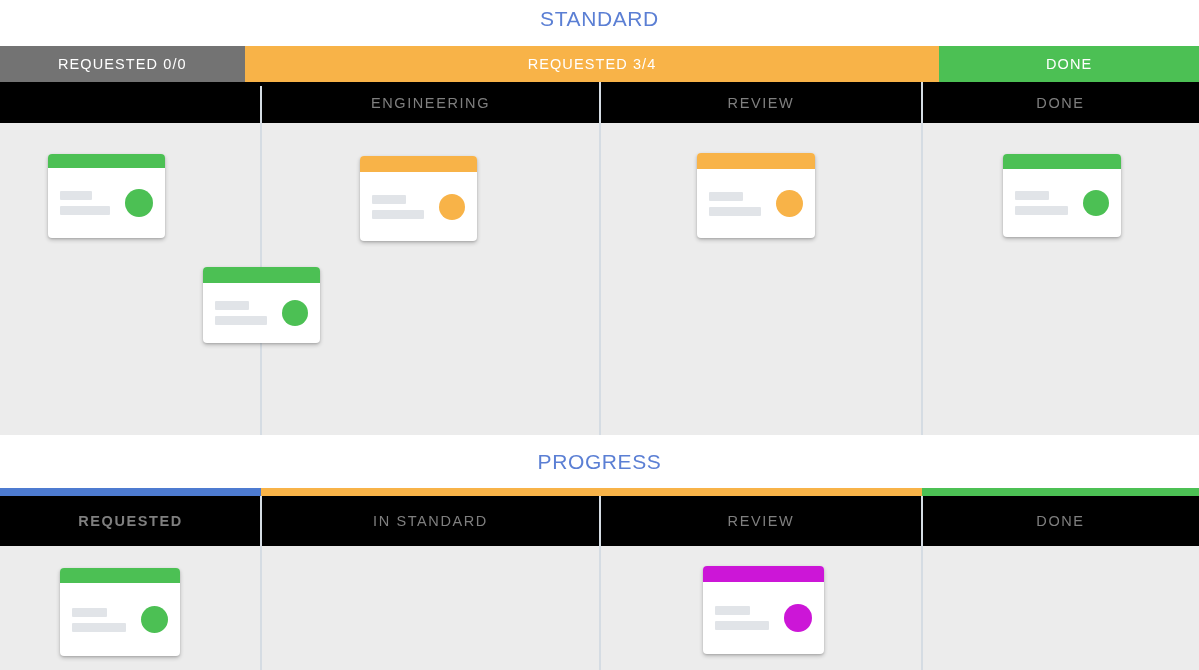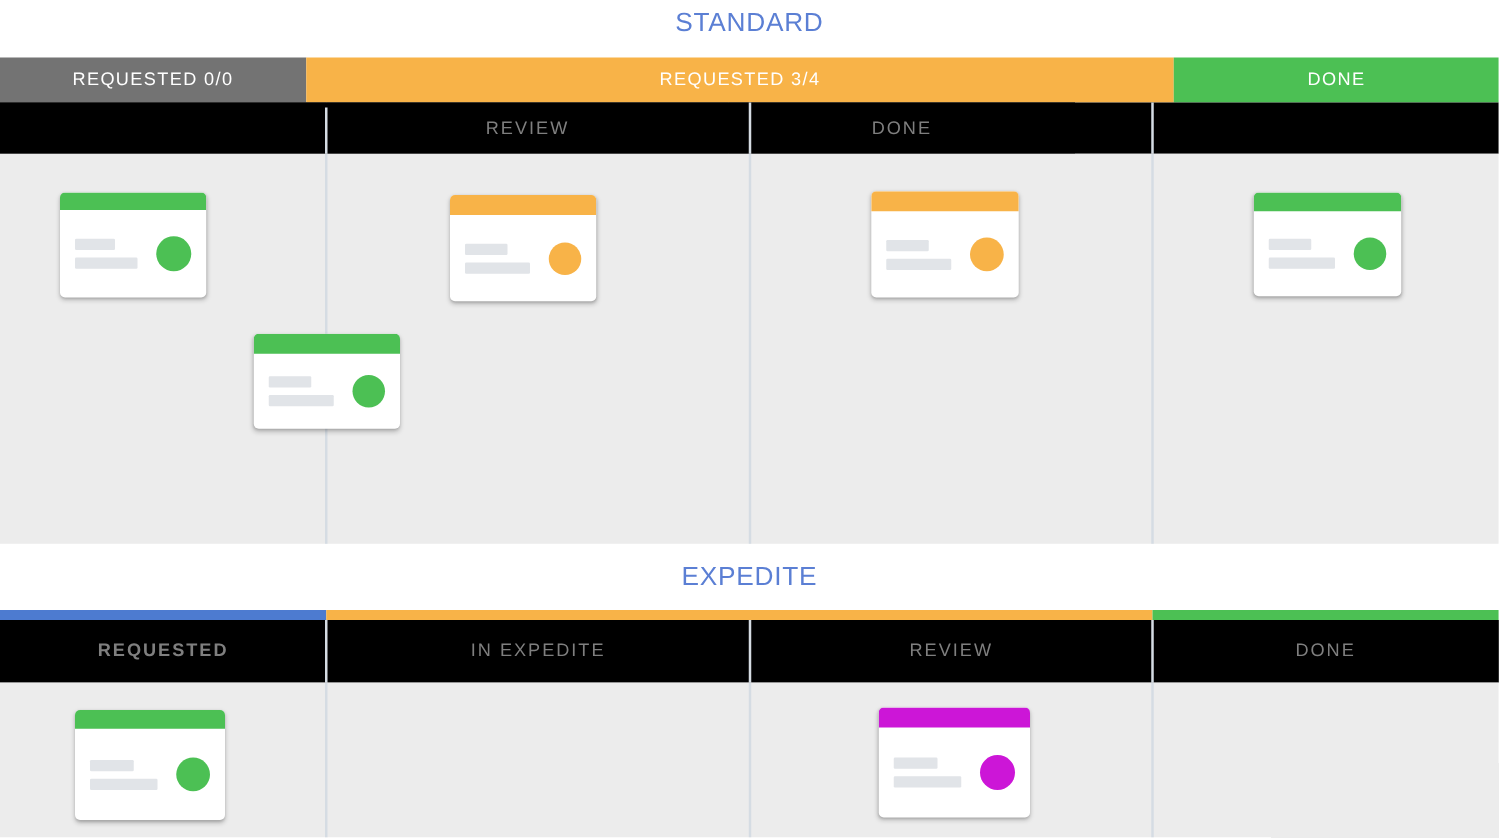--- a/index.html
+++ b/index.html
@@ -96,20 +96,23 @@
       </div>
       <div class="group-cell" style="width:277px;height:36px;background:#4cc054;">
         <span>DONE</span>
       </div>
     </div>
 
     <div class="sub-row" style="position:absolute;top:82px;height:41px;">
       <div class="sub-cell" style="width:261px;height:41px;">
         <span></span>
       </div>
+      <div class="sub-cell" style="width:339px;height:41px;">
+        <span>ENGINEERING</span>
+      </div>
       <div class="sub-cell" style="width:322px;height:41px;">
         <span>REVIEW</span>
       </div>
       <div class="sub-cell" style="width:277px;height:41px;">
         <span>DONE</span>
       </div>
       <div class="hdr-div" style="left:260px;top:4px;"></div>
       <div class="hdr-div" style="left:599px;"></div>
       <div class="hdr-div" style="left:921px;"></div>
     </div>
@@ -171,40 +174,40 @@
             <div class="line long"></div>
           </div>
           <div class="avatar" style="width:26px;height:26px;background:#4cc054;"></div>
         </div>
       </div>
     </div>
   </div>
 
   <div class="lane" style="top:0;">
 
-    <div class="lane-title" style="position:absolute;top:451px;">EXPEDITE</div>
+    <div class="lane-title" style="position:absolute;top:451px;">PROGRESS</div>
 
     <div class="group-row" style="position:absolute;top:488px;height:8px;">
       <div class="group-cell" style="width:261px;height:8px;background:#4d7bd0;">
         <span></span>
       </div>
       <div class="group-cell" style="width:661px;height:8px;background:#f8b348;">
         <span></span>
       </div>
       <div class="group-cell" style="width:277px;height:8px;background:#4cc054;">
         <span></span>
       </div>
     </div>
 
     <div class="sub-row" style="position:absolute;top:496px;height:50px;">
       <div class="sub-cell" style="width:261px;height:50px;font-weight:bold;">
         <span>REQUESTED</span>
       </div>
       <div class="sub-cell" style="width:339px;height:50px;">
-        <span>IN EXPEDITE</span>
+        <span>IN STANDARD</span>
       </div>
       <div class="sub-cell" style="width:322px;height:50px;">
         <span>REVIEW</span>
       </div>
       <div class="sub-cell" style="width:277px;height:50px;">
         <span>DONE</span>
       </div>
       <div class="hdr-div" style="left:260px;"></div>
       <div class="hdr-div" style="left:599px;"></div>
       <div class="hdr-div" style="left:921px;"></div>

